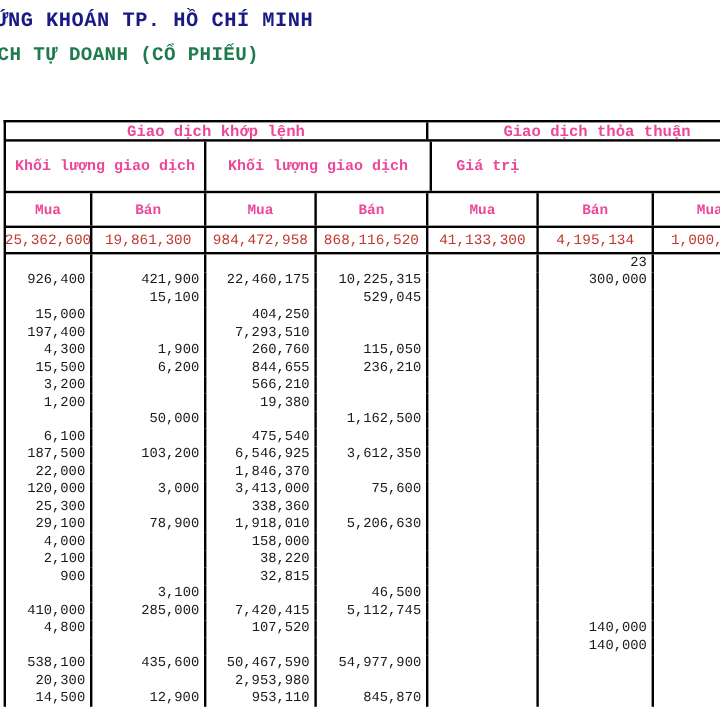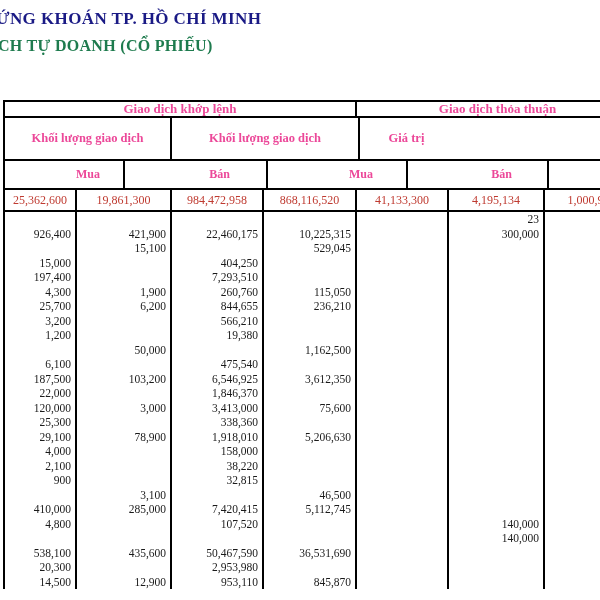--- a/index.html
+++ b/index.html
@@ -1,19 +1,19 @@
 <!DOCTYPE html>
 <html><head>
 <meta charset="utf-8">
 <style>
   * { margin:0; padding:0; box-sizing:border-box; }
   html,body { background:#ffffff; }
   .page {
     position:relative; width:600px; height:600px; overflow:hidden;
-    background:#ffffff; font-family:Liberation Serif, serif;
+    background:#ffffff; font-family:Liberation Mono, monospace;
   }
   .title1 {
     position:absolute; top:9px; left:-4px; white-space:nowrap;
     font-size:17px; font-weight:bold; color:#1a1a85; letter-spacing:0.4px;
   }
   .title2 {
     position:absolute; top:37px; left:-2px; white-space:nowrap;
     font-size:16px; font-weight:bold; color:#1e7b4e; letter-spacing:0.3px;
   }
   .tbl {
@@ -31,21 +31,21 @@
   .s14{width:352px}.s12{width:167px}.s34{width:185px}
   .s57{width:281px}.s56{width:188px}
   .ghead  { height:16px; border-bottom:2px solid #000; }
   .shead  { height:43px; border-bottom:2px solid #000; }
   .chead  { height:29px; border-bottom:2px solid #000; }
   .totals { height:22px; border-bottom:2px solid #000; }
   .brow   { height:14.5px; }
   .hred { color:#ec4899; font-weight:bold; }
   .ghead .cell { font-size:13px; }
   .shead .cell { font-size:12.5px; }
-  .chead .cell { font-size:12px;margin-left:48px; }
+  .chead .cell { font-size:12px; }
   .totals .cell { color:#bf3a30; font-size:12px; font-weight:normal; }
   .brow .cell {
     justify-content:flex-end; padding-right:4px;
     font-size:11.5px; color:#1a1a1a;
   }
 </style>
 </head>
 <body>
 
 <div class="page">
@@ -135,21 +135,21 @@
         <div class="trow brow">
           <div class="cell c1">4,300</div>
           <div class="cell c2">1,900</div>
           <div class="cell c3">260,760</div>
           <div class="cell c4">115,050</div>
           <div class="cell c5"></div>
           <div class="cell c6"></div>
           <div class="cell c7"></div>
         </div>
         <div class="trow brow">
-          <div class="cell c1">25,700</div>
+          <div class="cell c1">15,500</div>
           <div class="cell c2">6,200</div>
           <div class="cell c3">844,655</div>
           <div class="cell c4">236,210</div>
           <div class="cell c5"></div>
           <div class="cell c6"></div>
           <div class="cell c7"></div>
         </div>
         <div class="trow brow">
           <div class="cell c1">3,200</div>
           <div class="cell c2"></div>
@@ -291,21 +291,21 @@
           <div class="cell c3"></div>
           <div class="cell c4"></div>
           <div class="cell c5"></div>
           <div class="cell c6">140,000</div>
           <div class="cell c7"></div>
         </div>
         <div class="trow brow">
           <div class="cell c1">538,100</div>
           <div class="cell c2">435,600</div>
           <div class="cell c3">50,467,590</div>
-          <div class="cell c4">36,531,690</div>
+          <div class="cell c4">54,977,900</div>
           <div class="cell c5"></div>
           <div class="cell c6"></div>
           <div class="cell c7"></div>
         </div>
         <div class="trow brow">
           <div class="cell c1">20,300</div>
           <div class="cell c2"></div>
           <div class="cell c3">2,953,980</div>
           <div class="cell c4"></div>
           <div class="cell c5"></div>

